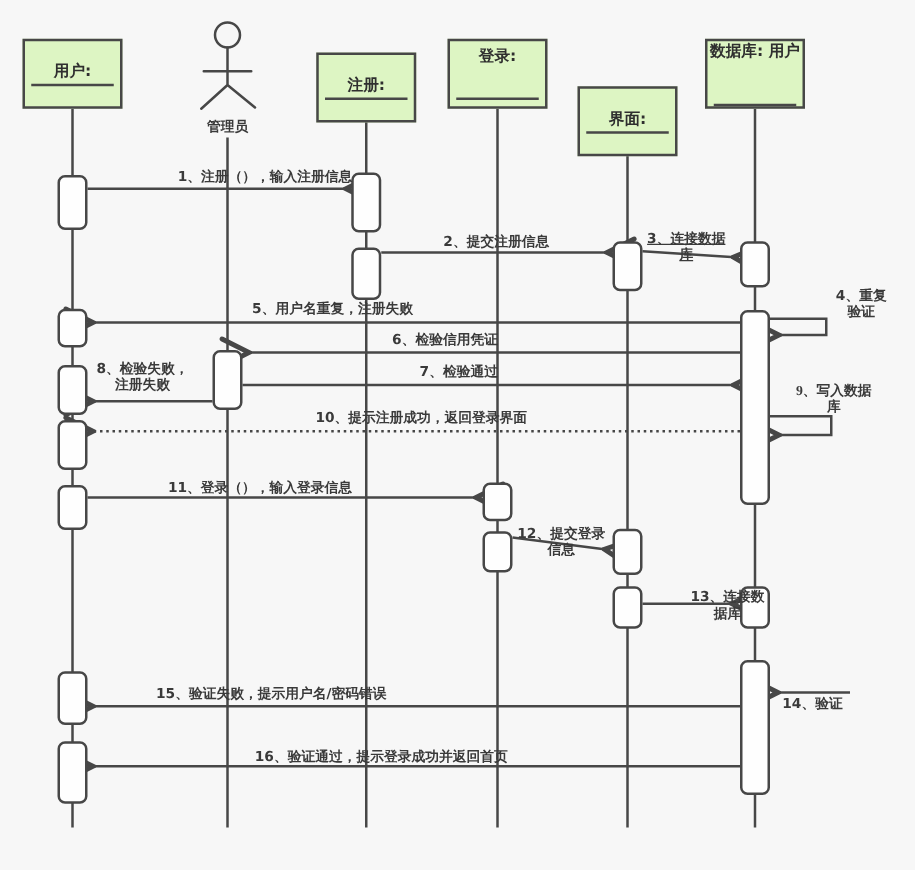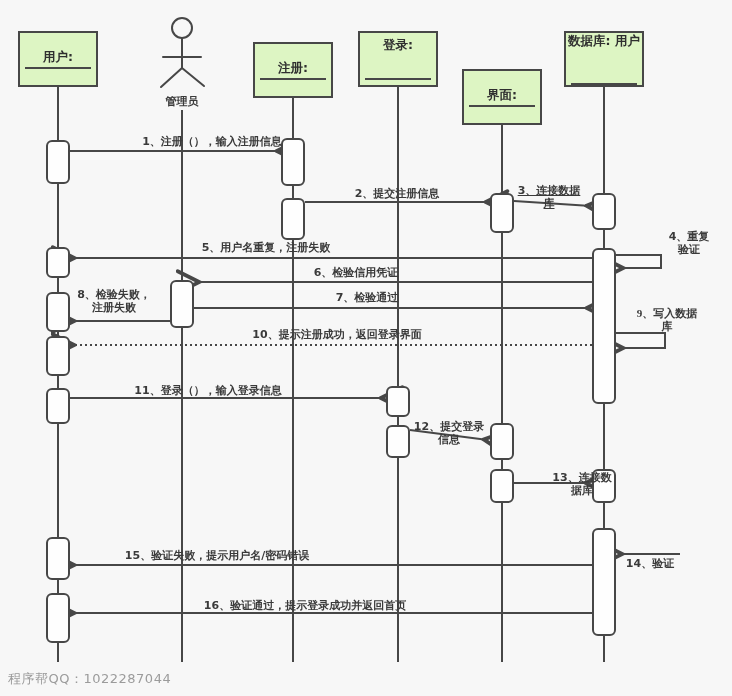--- a/index.html
+++ b/index.html
@@ -144,14 +144,13 @@
 据库</div>
       <div class="mlabel" style="left: 650px; top: 563px;">14、验证</div>
       <div class="mlabel" style="left: 217px; top: 555px;">15、验证失败，提示用户名/密码错误</div>
       <div class="mlabel" style="left: 305px; top: 605px;">16、验证通过，提示登录成功并返回首页</div>
       <div class="mlabel" style="left: 663px; top: 243px; margin-left: 26px;">4、重复验证</div>
       <div class="mlabel" style="left: 667px; top: 320px; font-family: Liberation Serif, serif;">9、写入数据库</div>
     </div>
 
   <div id="actor-label" class="actor-label" style="left: 182px; top: 101px;">管理员</div>
 
-  <div id="watermark">程序帮QQ：1022287044</div>
 </div>
 
 </body></html>

